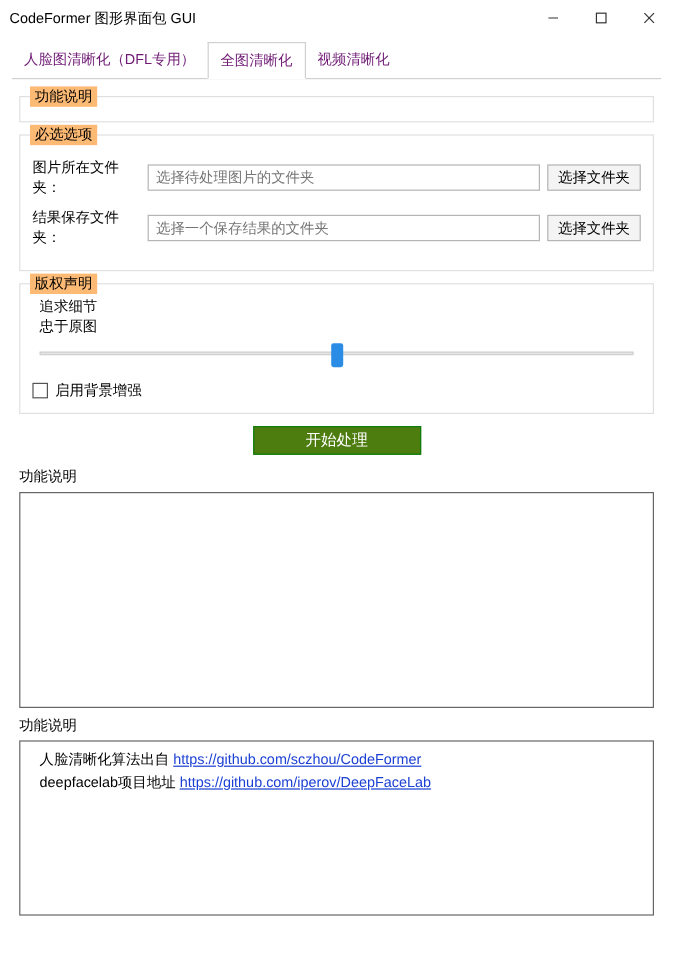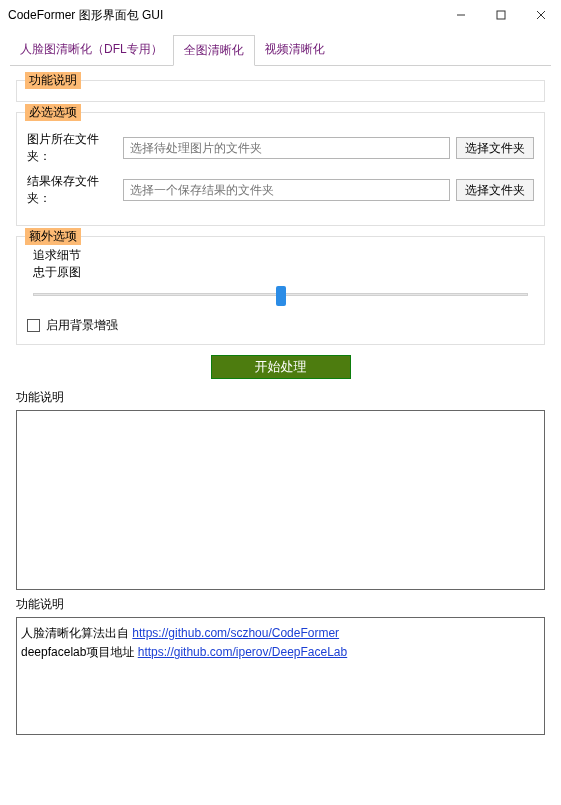--- a/index.html
+++ b/index.html
@@ -148,23 +148,23 @@
 }
 .log-box {
   border: 1px solid #666;
   height: 180px;
   margin: 0 6px 6px 6px;
   background: #fff;
 }
 .copyright-box {
   border: 1px solid #666;
   margin: 0 6px 6px 6px;
-  padding: 6px 4px;
+  padding: 6px 16px;
   line-height: 1.6;
-  height: 118px;
+  height: 146px;
   background: #fff;
 }
 a.link { color: #1a3fd4; text-decoration: underline; }
 </style>
 </head>
 <body>
 
 <div class="titlebar">
   <span class="titlebar-title">CodeFormer 图形界面包 GUI</span>
   <div class="win-controls">
@@ -207,21 +207,21 @@
       <button class="btn">选择文件夹</button>
     </div>
     <div class="row">
       <span class="row-label">结果保存文件夹：</span>
       <input class="text-input" placeholder="选择一个保存结果的文件夹" style="">
       <button class="btn">选择文件夹</button>
     </div>
   </div>
 
   <div class="group tight">
-    <span class="group-title">额外选项</span>
+    <span class="group-title">版权声明</span>
     <div class="slider-labels">
       <span>追求细节</span>
       <span>忠于原图</span>
     </div>
     <div class="slider-wrap">
       <div class="slider-track"></div>
       <div class="slider-thumb"></div>
     </div>
     <div class="checkbox-row">
       <div class="checkbox"></div>

